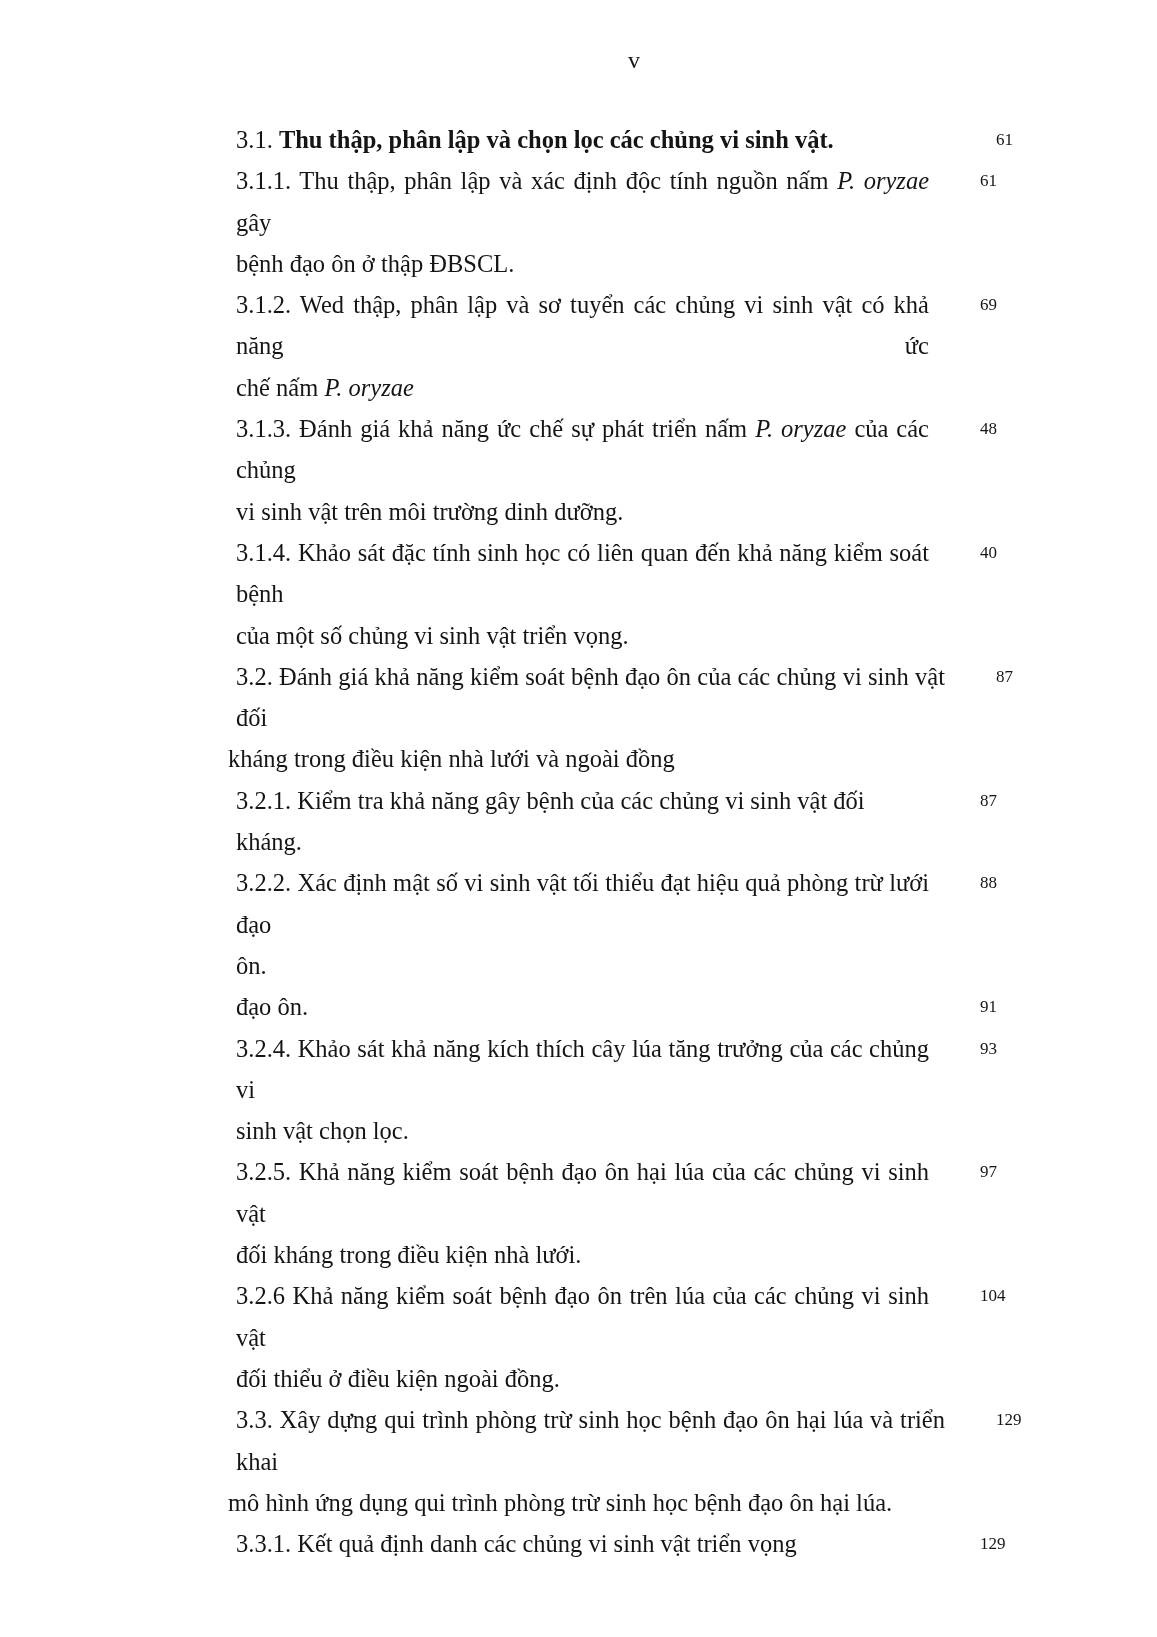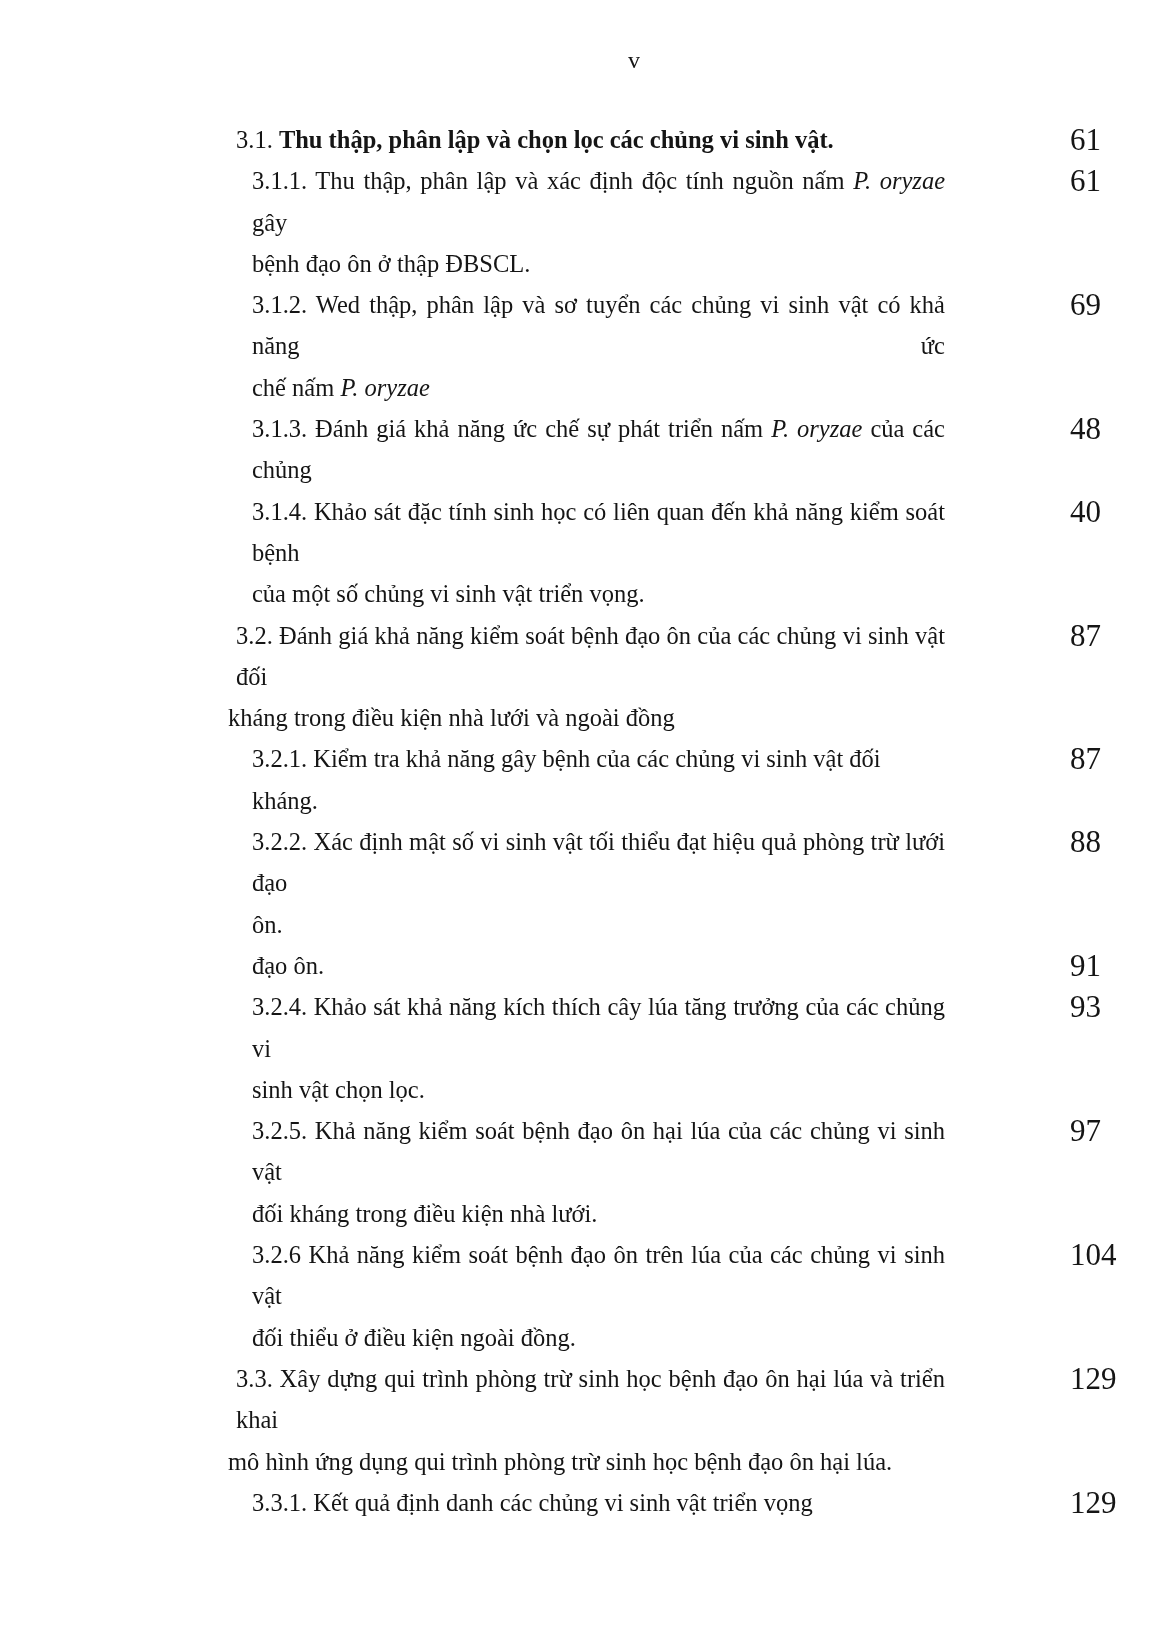--- a/index.html
+++ b/index.html
@@ -24,43 +24,42 @@
   }
   .toc {
     position: absolute;
     left: 228px;
     top: 119px;
     width: 860px;
   }
   .row {
     display: flex;
     align-items: flex-start;
-    gap: 20px;
   }
   .txt {
     width: 717px;
     font-size: 24.5px;
     line-height: 41.3px;
     flex: none;
   }
   .row.lvl2 .txt {
     width: 693px;
-    margin-left: 24px;
+    margin-left: 8px;
   }
   .line { text-align: left; }
   .line.j {
     text-align: justify;
     text-align-last: justify;
   }
   .row.lvl1 .line.first { padding-left: 8px; }
   .pg {
     flex: none;
-    margin-left: 105px;
+    margin-left: 51px;
     width: 62px;
-    font-size: 31px;
+    font-size: 17px;
     line-height: 41.3px;
     text-align: left;
     white-space: nowrap;
   }
   .bd { font-weight: bold; }
   .it { font-style: italic; }
 </style>
 </head>
 <body>
 
@@ -83,20 +82,21 @@
     <div class="row lvl2">
       <div class="txt">
         <div class="line j first"><span>3.1.2. Wed thập, phân lập và sơ tuyển các chủng vi sinh vật có khả năng ức</span></div>
         <div class="line"><span>chế nấm </span><span class="it">P. oryzae</span></div>
       </div>
       <div class="pg">69</div>
     </div>
     <div class="row lvl2">
       <div class="txt">
         <div class="line j first"><span>3.1.3. Đánh giá khả năng ức chế sự phát triển nấm </span><span class="it">P. oryzae</span><span> của các chủng</span></div>
+        <div class="line"><span>vi sinh vật trên môi trường dinh dưỡng.</span></div>
       </div>
       <div class="pg">48</div>
     </div>
     <div class="row lvl2">
       <div class="txt">
         <div class="line j first"><span>3.1.4. Khảo sát đặc tính sinh học có liên quan đến khả năng kiểm soát bệnh</span></div>
         <div class="line"><span>của một số chủng vi sinh vật triển vọng.</span></div>
       </div>
       <div class="pg">40</div>
     </div>

